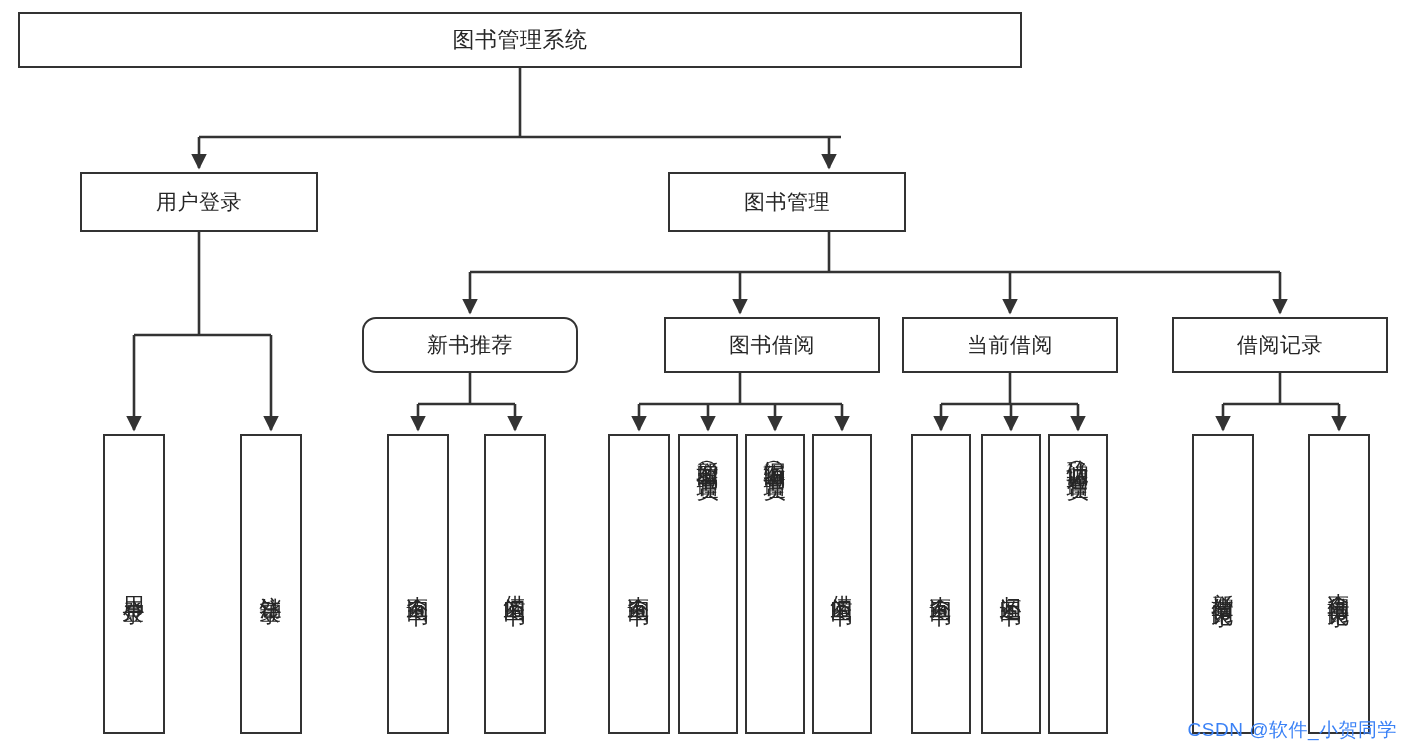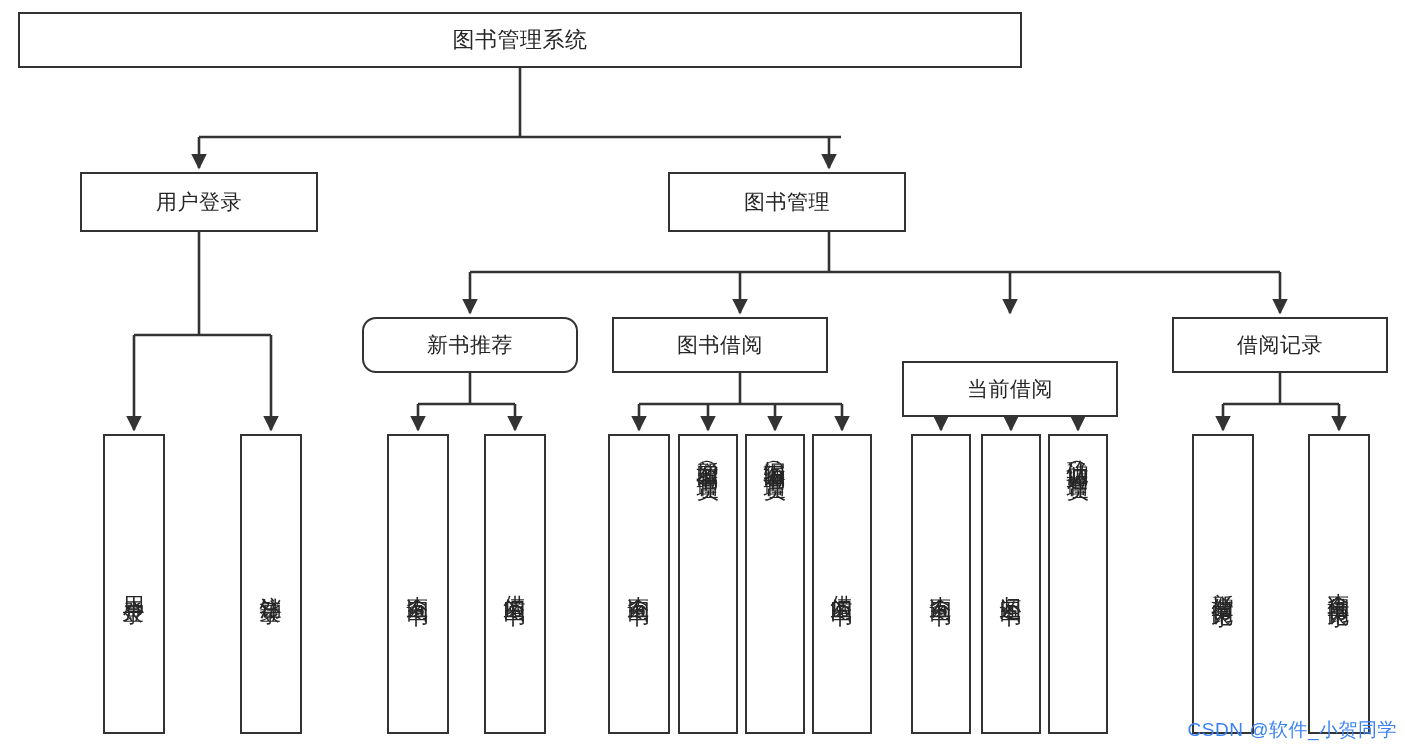--- a/index.html
+++ b/index.html
@@ -133,24 +133,24 @@
   <div class="node" style="left:80px;top:172px;width:238px;height:60px;">
     <span class="label">用户登录</span>
   </div>
   <div class="node" style="left:668px;top:172px;width:238px;height:60px;">
     <span class="label">图书管理</span>
   </div>
 
   <div class="node" style="left:362px;top:317px;width:216px;height:56px;border-radius:14px;">
     <span class="label">新书推荐</span>
   </div>
-  <div class="node" style="left:612px;top:317px;width:216px;height:56px;">
+  <div class="node" style="left:664px;top:317px;width:216px;height:56px;">
     <span class="label">图书借阅</span>
   </div>
-  <div class="node" style="left:902px;top:317px;width:216px;height:56px;margin-top:44px;">
+  <div class="node" style="left:902px;top:317px;width:216px;height:56px;">
     <span class="label">当前借阅</span>
   </div>
   <div class="node" style="left:1172px;top:317px;width:216px;height:56px;">
     <span class="label">借阅记录</span>
   </div>
 
   <div class="node leaf centered" style="left:103px;top:434px;width:62px;height:300px;">
     <span class="label">用户登录</span>
   </div>
   <div class="node leaf centered" style="left:240px;top:434px;width:62px;height:300px;">

